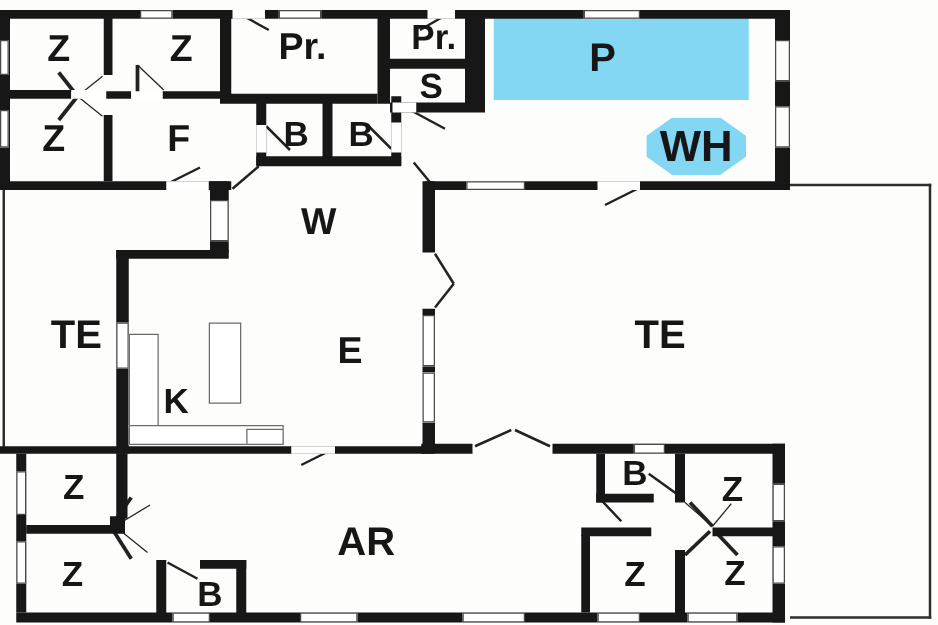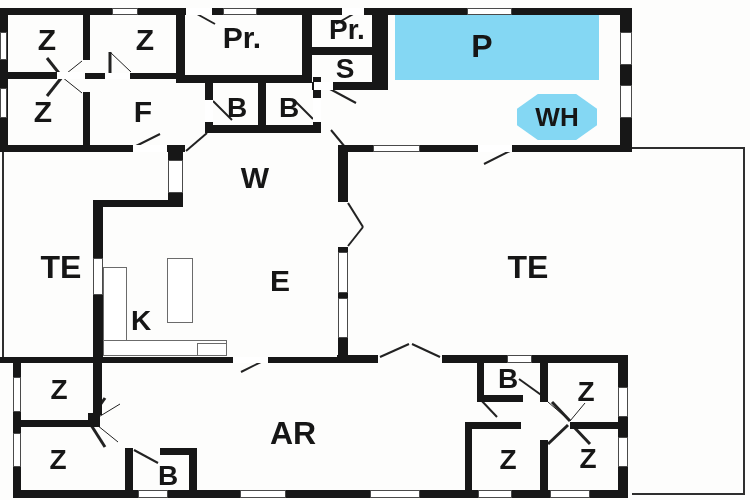--- a/index.html
+++ b/index.html
@@ -146,21 +146,21 @@
     <div class="label" style="left: 47px; top: 40px; font-size: 30px;">Z</div>
     <div class="label" style="left: 145px; top: 40px; font-size: 30px;">Z</div>
     <div class="label" style="left: 43px; top: 112px; font-size: 30px;">Z</div>
     <div class="label" style="left: 143px; top: 112px; font-size: 30px;">F</div>
     <div class="label" style="left: 242px; top: 38px; font-size: 30px;">Pr.</div>
     <div class="label" style="left: 347px; top: 30px; font-size: 28px;">Pr.</div>
     <div class="label" style="left: 345px; top: 69px; font-size: 28px;">S</div>
     <div class="label" style="left: 237px; top: 108px; font-size: 28px;">B</div>
     <div class="label" style="left: 289px; top: 108px; font-size: 28px;">B</div>
     <div class="label" style="left: 482px; top: 46px; font-size: 32px;">P</div>
-    <div class="label" style="left: 557px; top: 117px; font-size: 26px;">WH</div>
+    <div class="label" style="left: 557px; top: 117px; font-size: 35px;">WH</div>
     <div class="label" style="left: 255px; top: 178px; font-size: 30px;">W</div>
     <div class="label" style="left: 61px; top: 267px; font-size: 32px;">TE</div>
     <div class="label" style="left: 141px; top: 321px; font-size: 28px;">K</div>
     <div class="label" style="left: 280px; top: 281px; font-size: 30px;">E</div>
     <div class="label" style="left: 528px; top: 267px; font-size: 32px;">TE</div>
     <div class="label" style="left: 293px; top: 433px; font-size: 32px;">AR</div>
     <div class="label" style="left: 59px; top: 390px; font-size: 28px;">Z</div>
     <div class="label" style="left: 58px; top: 460px; font-size: 28px;">Z</div>
     <div class="label" style="left: 168px; top: 476px; font-size: 28px;">B</div>
     <div class="label" style="left: 508px; top: 379px; font-size: 28px;">B</div>

